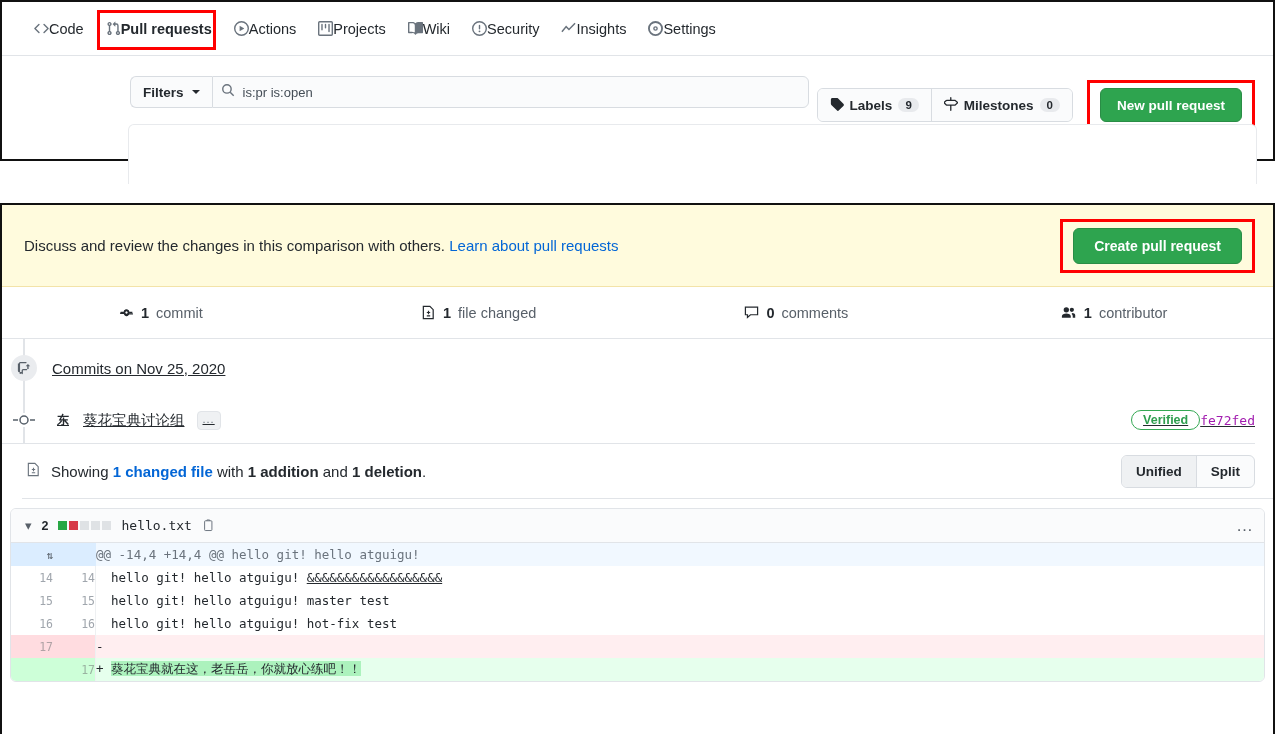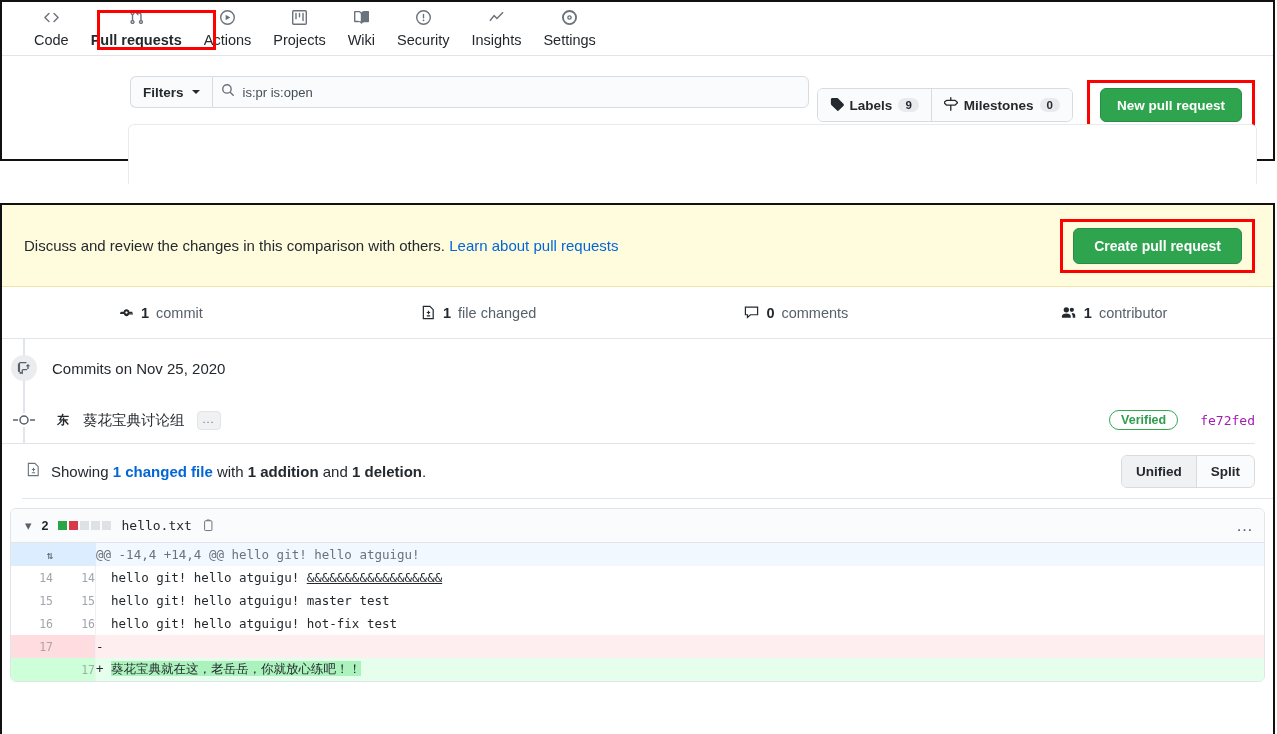--- a/index.html
+++ b/index.html
@@ -32,27 +32,25 @@
     align-items: center;
     height: 54px;
     padding-left: 22px;
     gap: 2px;
     border-bottom: 1px solid #e1e4e8;
     box-sizing: border-box;
   }
   .nav-item {
     display: flex;
     align-items: center;
-    gap: 7px;
     padding: 6px 10px;
     font-size: 14.5px;
     color: #24292e;
     white-space: nowrap;
     position: relative;
-    flex-direction: column;
   }
   .nav-item .ico {
     display: inline-flex;
     align-items: center;
     color: #6a737d;
   }
   .nav-item.selected {
     font-weight: bold;
   }
   .nav-highlight {
@@ -236,20 +234,21 @@
     font-size: 14.5px;
     color: #586069;
   }
   .stat b { color: #24292e; }
   .stat .ico { display: inline-flex; align-items: center; color: #24292e; }
 
   
   .commits-area {
     position: relative;
     padding: 0 18px 0 0;
+    text-decoration: underline;
   }
   .timeline-line {
     position: absolute;
     left: 21px; top: 0; bottom: 0;
     width: 2px;
     background: #e1e4e8;
   }
   .commit-date-row {
     display: flex;
     align-items: center;
@@ -313,21 +312,20 @@
     color: #6a737d;
     font-size: 11px;
     line-height: 10px;
     padding: 2px 5px 5px;
     letter-spacing: 1px;
   }
   .commit-right {
     margin-left: auto;
     display: flex;
     align-items: center;
-    gap: 22px;
   }
   .verified-badge {
     border: 1px solid #34a853;
     color: #2f9e4f;
     border-radius: 20px;
     font-size: 12.5px;
     font-weight: bold;
     padding: 2px 11px;
   }
   .sha {

